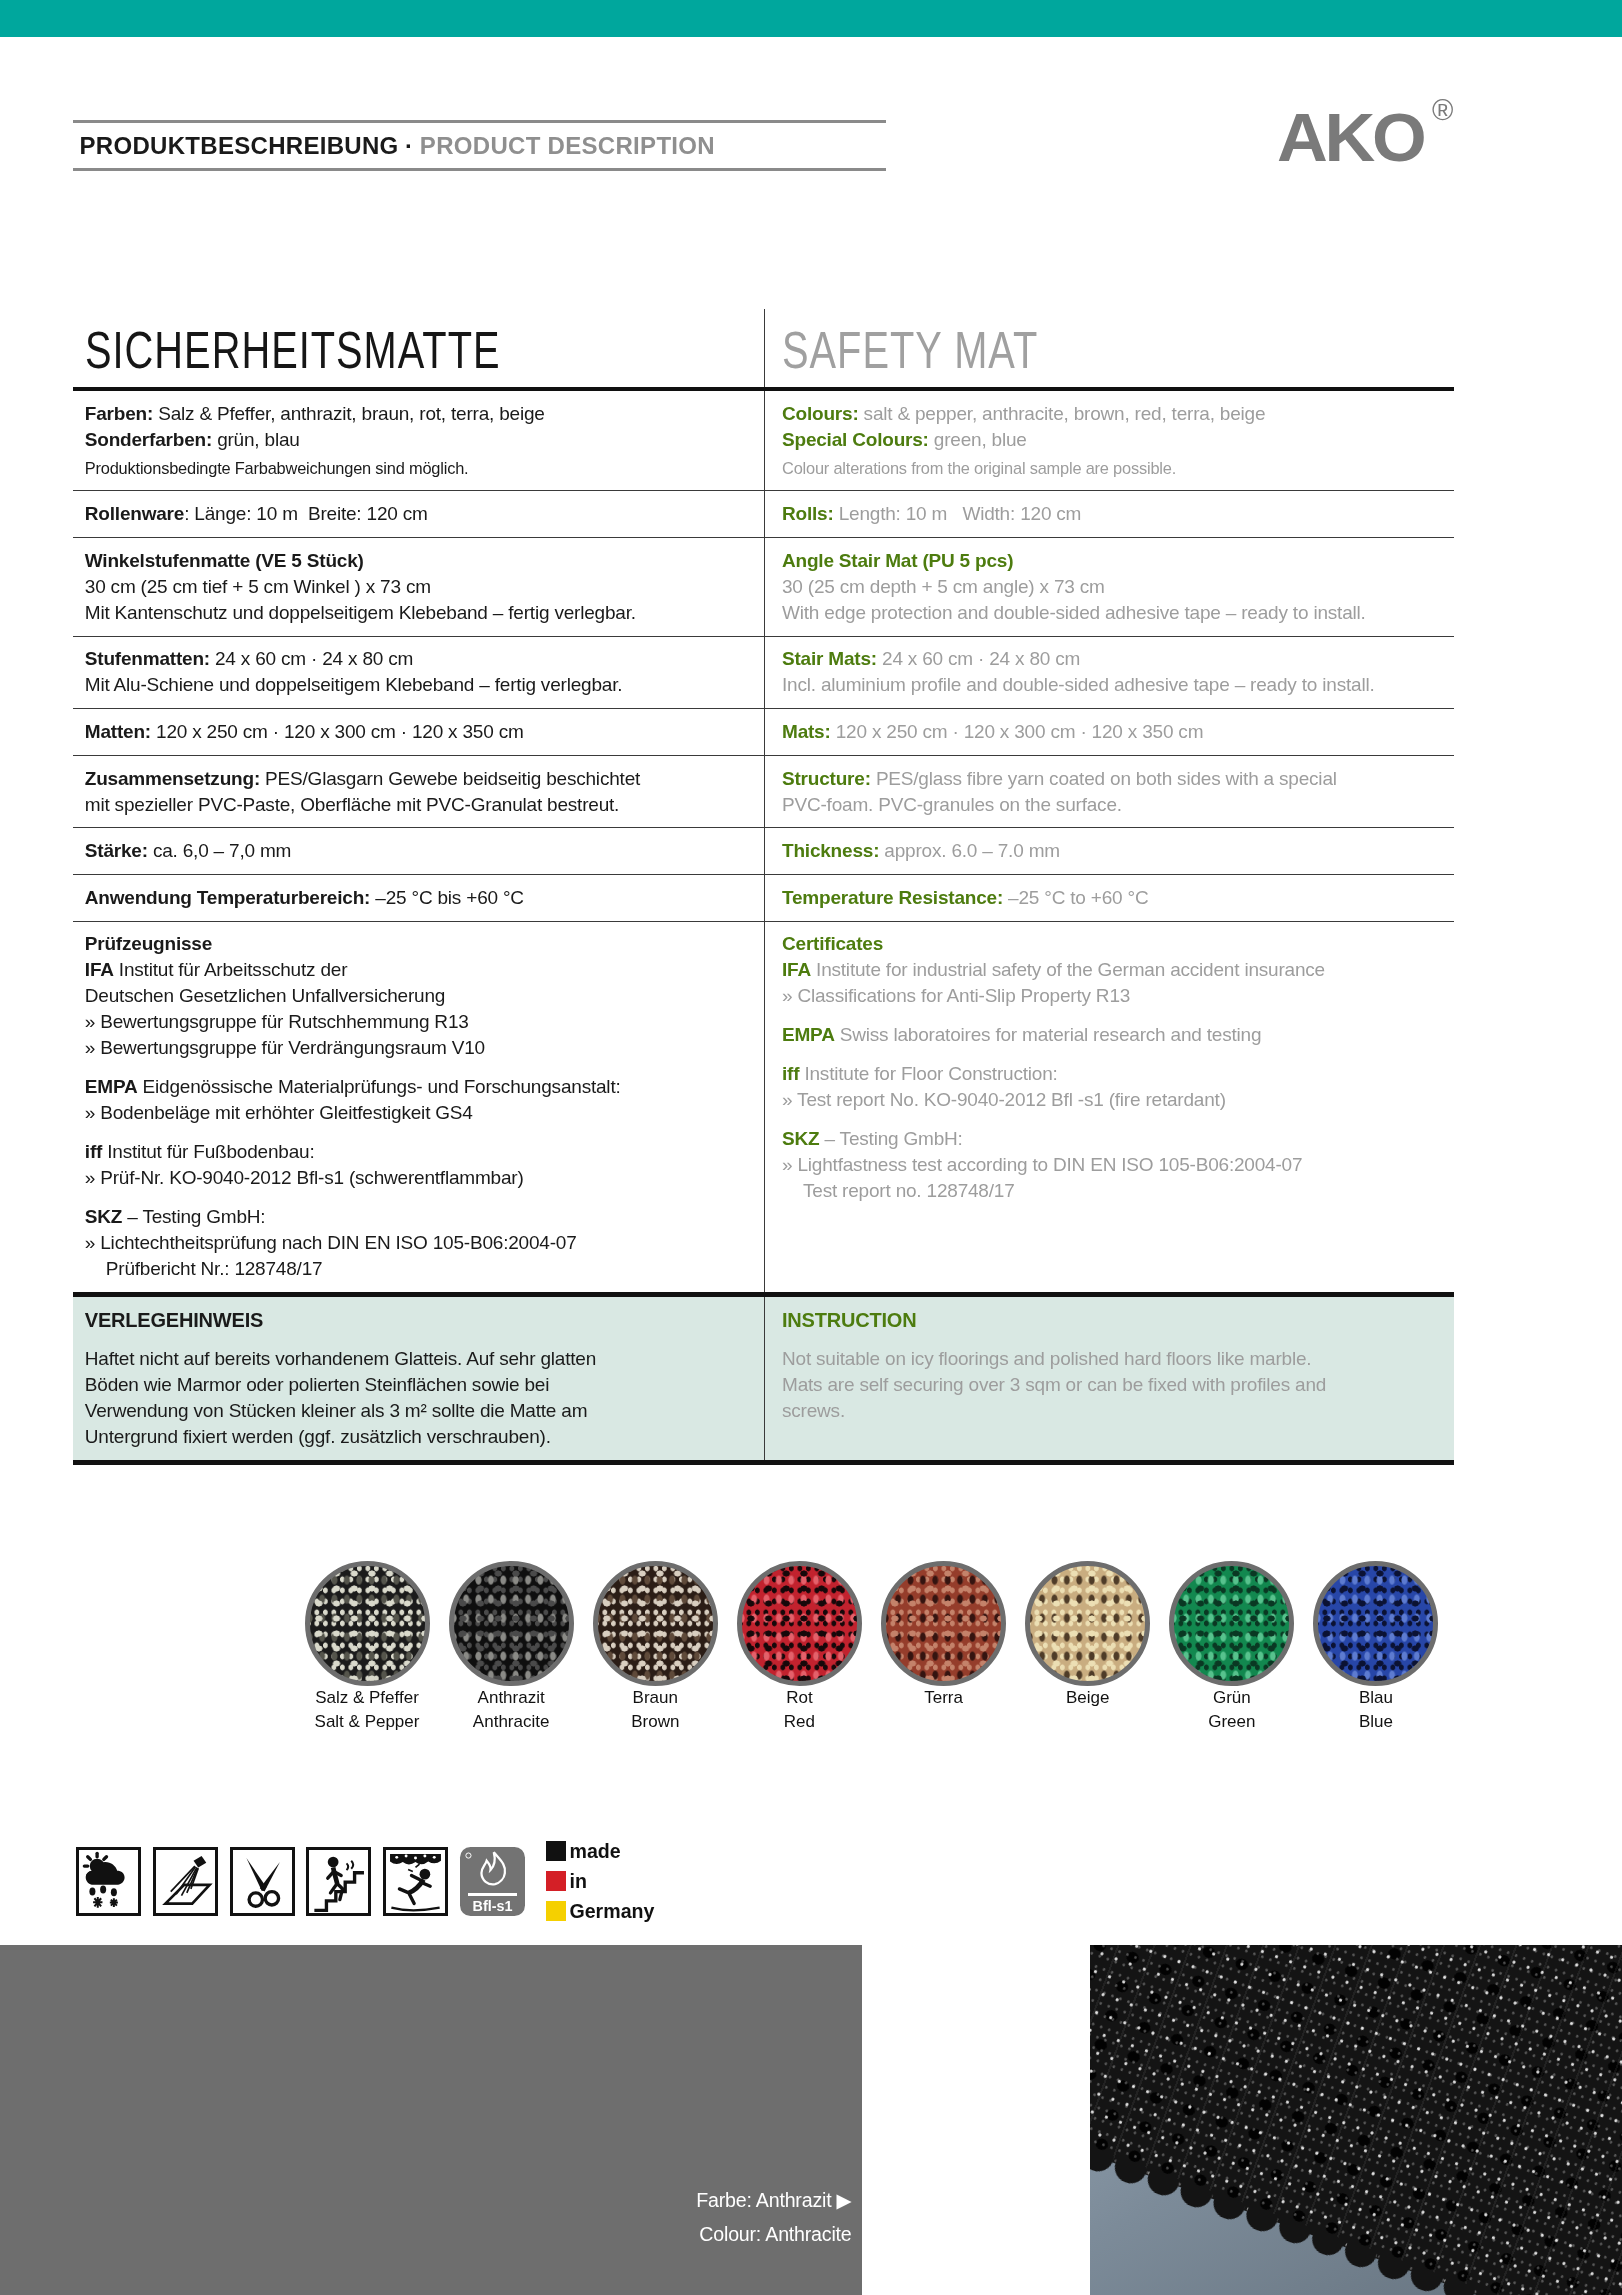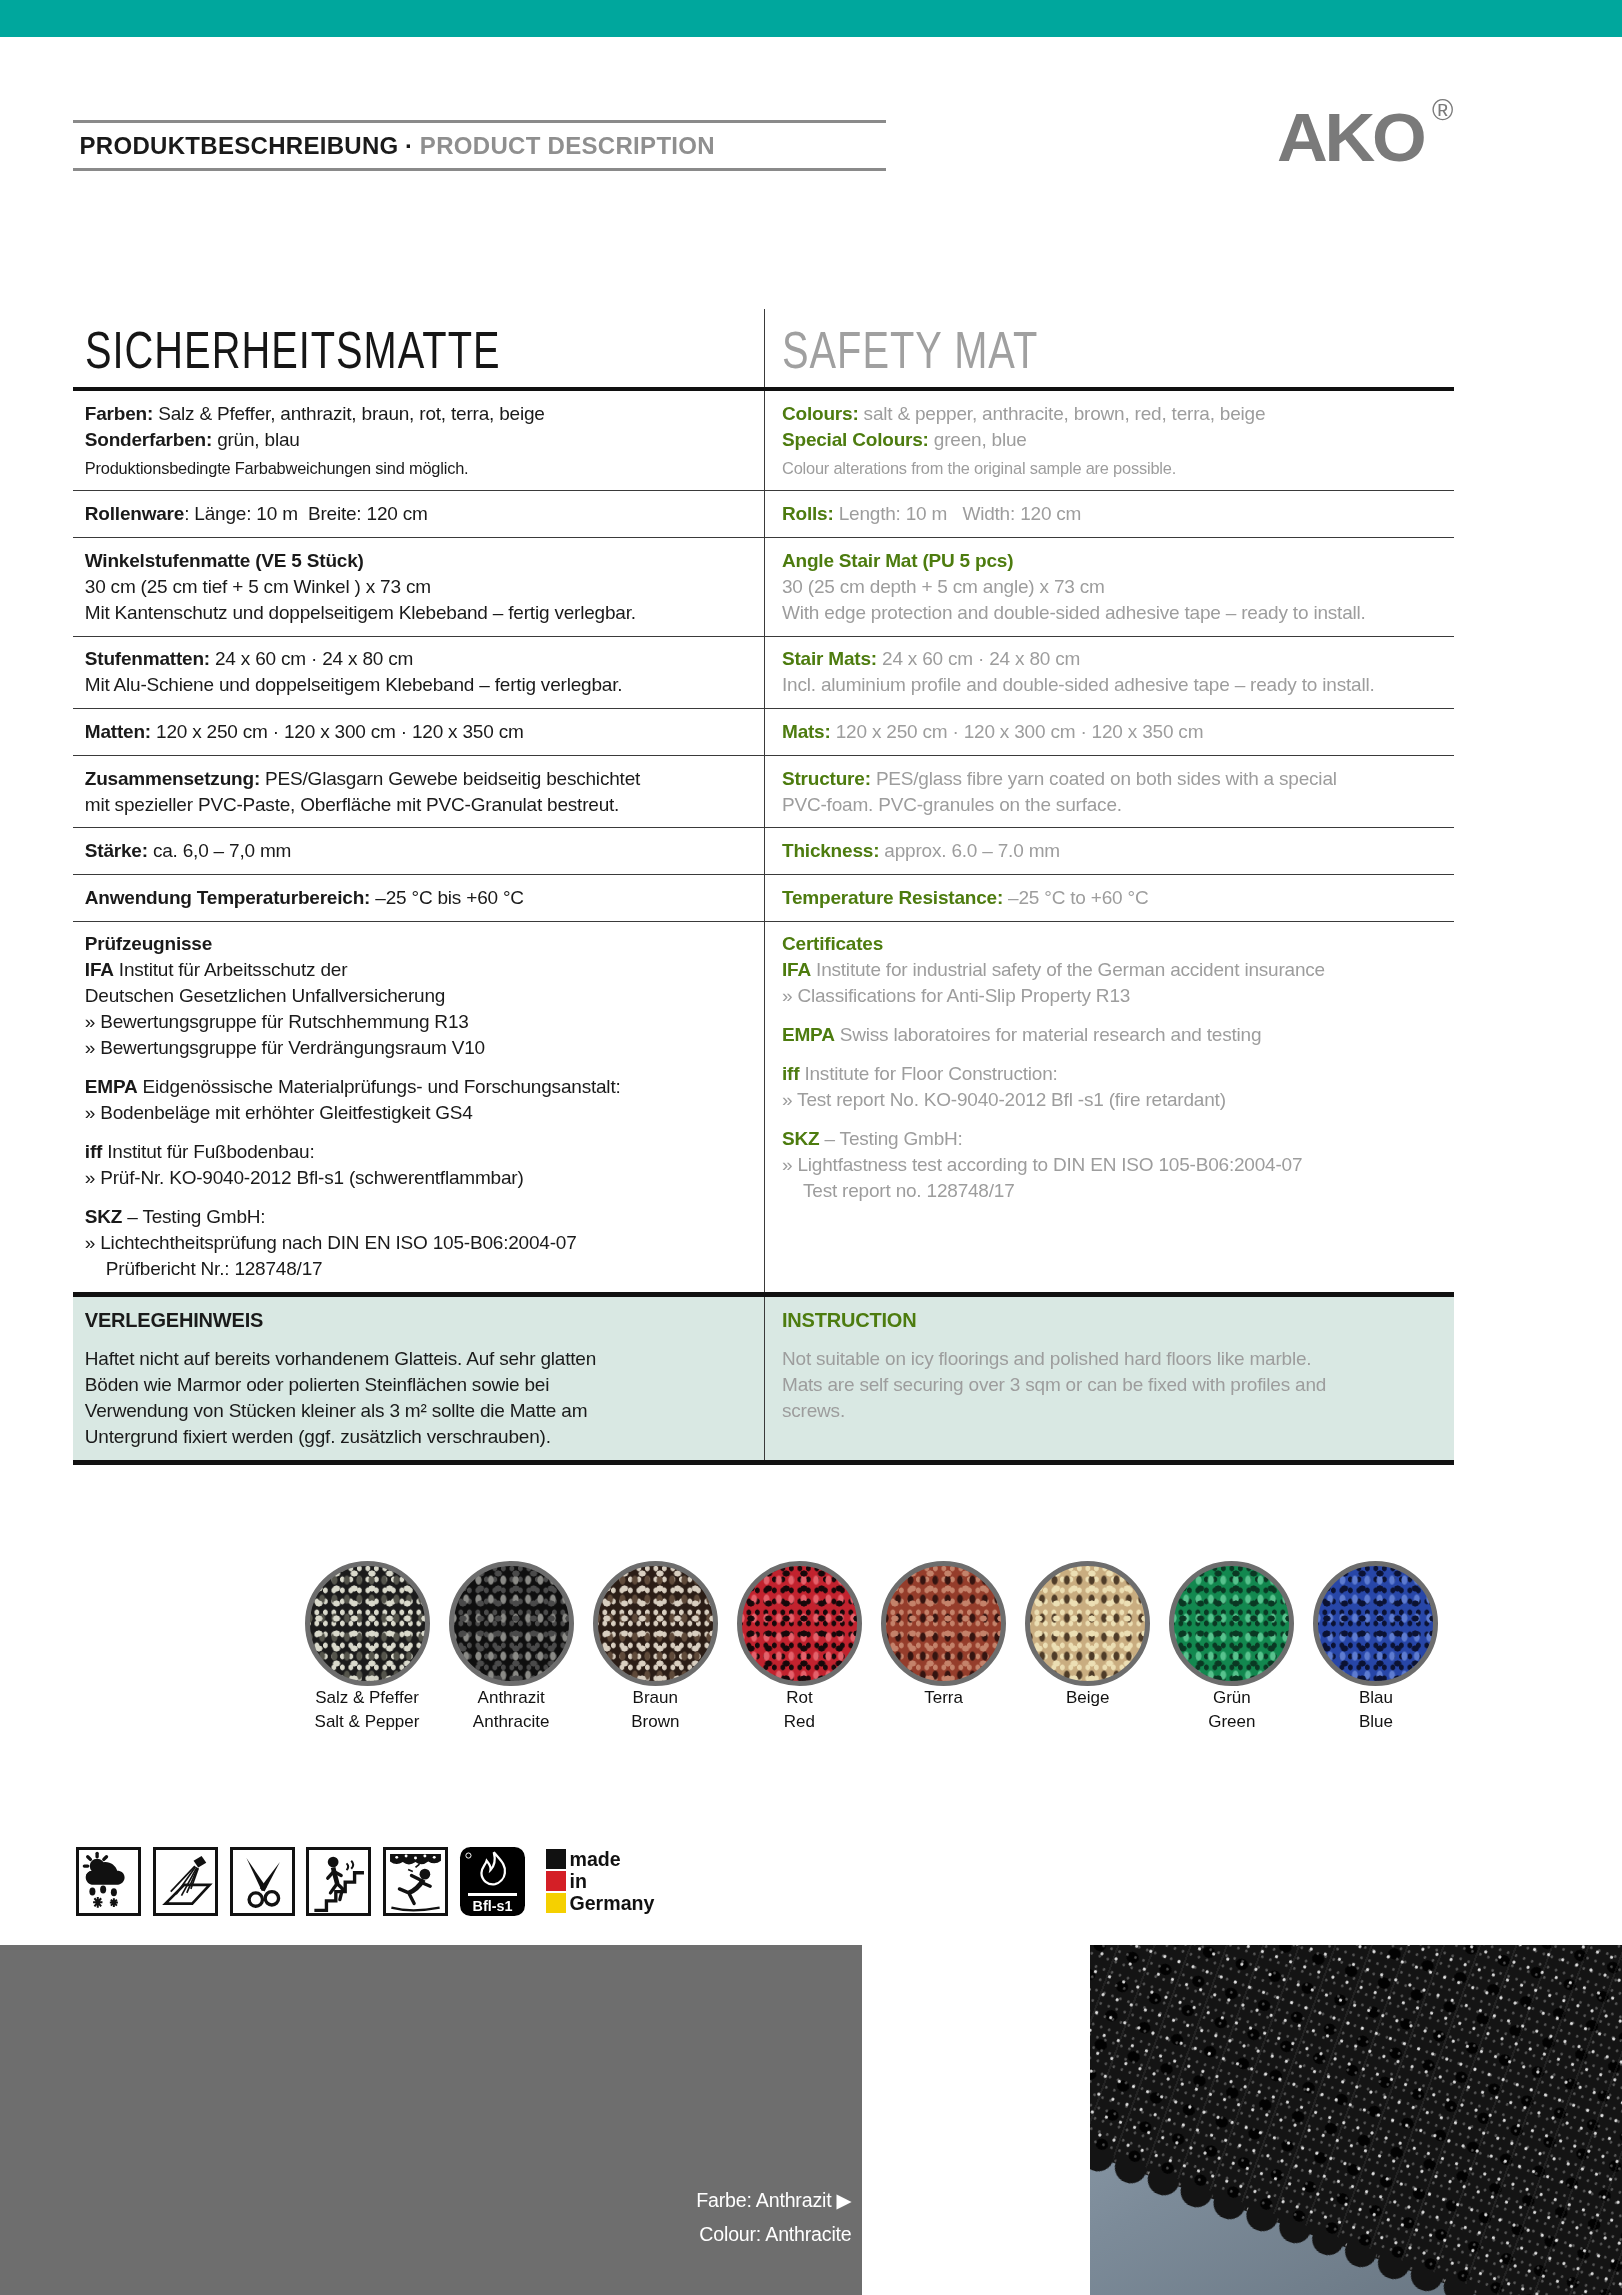--- a/index.html
+++ b/index.html
@@ -45,26 +45,26 @@
   
   .swatch-row{position:absolute;left:302px;top:1561px;width:1139px;display:flex;justify-content:space-between;}
   .swatch-item{width:130px;text-align:center;}
   .swatch{width:115px;height:115px;border-radius:50%;border:5.2px solid #6d6d6d;margin:0 auto;box-sizing:content-box;}
   .swatch-label{margin-top:0;font-size:17px;line-height:23.6px;color:#121212;}
 
   
   .icon-strip{position:absolute;left:76px;top:1845px;height:72px;display:flex;align-items:center;gap:11.8px;}
   .icon-box{width:65px;height:69px;border:3.9px solid #111;box-sizing:border-box;background:#fff;flex:none;}
   .icon-box svg{width:100%;height:100%;display:block;}
-  .fire-badge{width:65px;height:69px;border-radius:10.5px;background:#000000;position:relative;flex:none;}
+  .fire-badge{width:65px;height:69px;border-radius:10.5px;background:#737373;position:relative;flex:none;}
   .fire-badge svg{width:100%;height:47px;display:block;}
   .fire-line{position:absolute;left:7.9px;right:7.9px;bottom:19.6px;height:2.6px;background:#fff;}
   .fire-label{position:absolute;left:0;right:0;bottom:1.3px;text-align:center;color:#fff;
       font-size:14.4px;font-weight:bold;letter-spacing:0;}
-  .made{display:flex;flex-direction:column;margin-left:9.2px;gap:0;}
+  .made{display:flex;flex-direction:column;margin-left:9.2px;gap:8px;}
   .made-row{display:flex;align-items:center;height:22px;}
   .flag-block{width:19.6px;height:19.6px;flex:none;}
   .flag-black{background:#111111;}
   .flag-red{background:#d41f26;}
   .flag-gold{background:#f5d000;}
   .made-word{font-size:19.6px;font-weight:bold;color:#111;margin-left:3.9px;line-height:22px;white-space:nowrap;}
 
   
   .footer{position:absolute;left:0;top:1945px;width:1623px;height:350px;}
   .footer-gray{position:absolute;left:0;top:0;width:862px;height:350px;background:#6e6e6e;}

